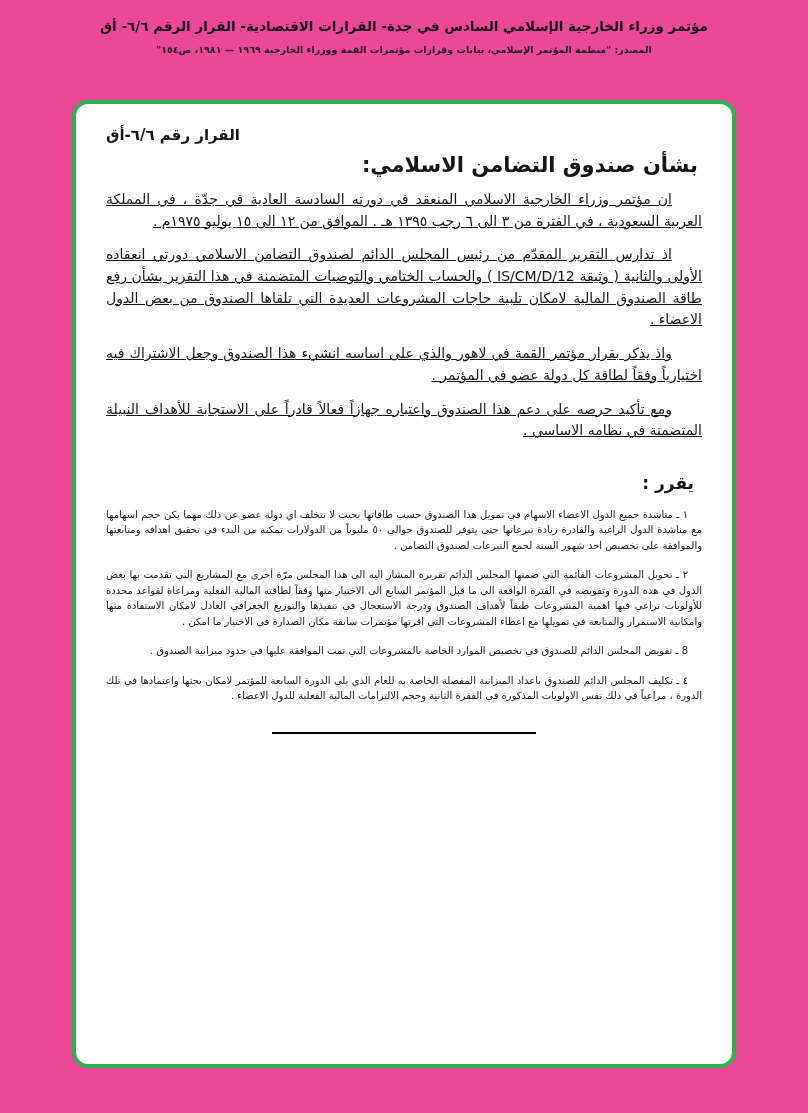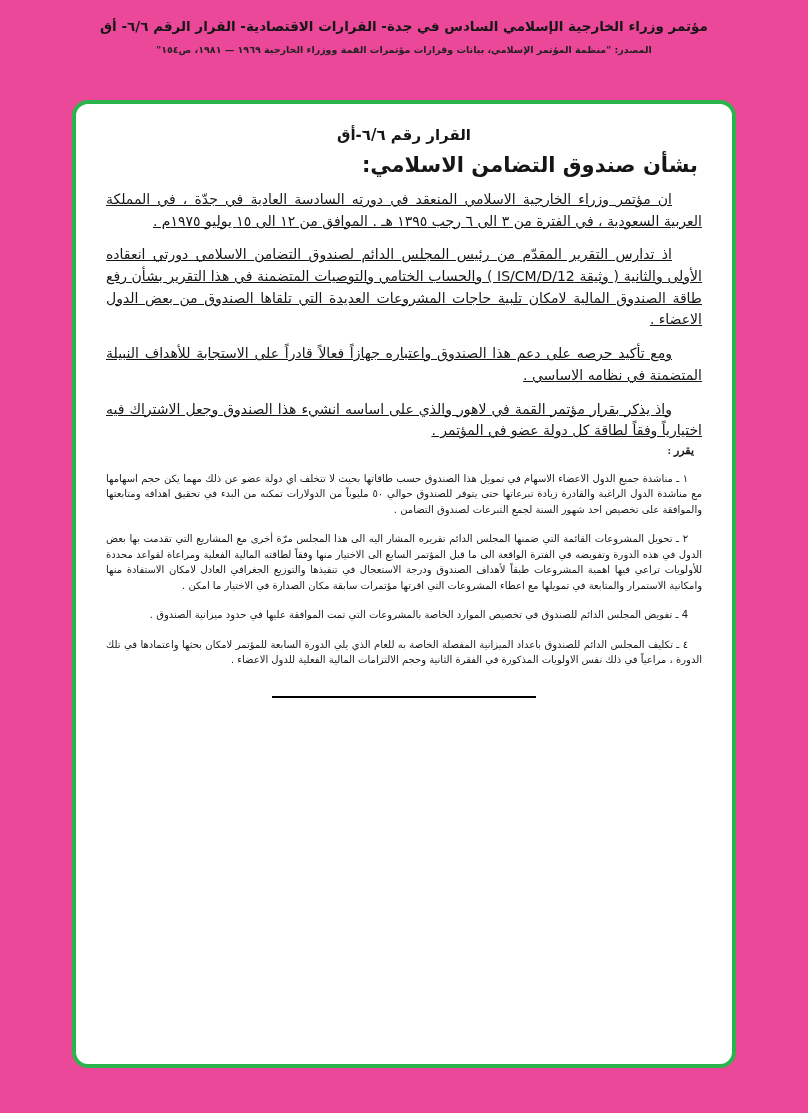--- a/index.html
+++ b/index.html
@@ -43,45 +43,44 @@
     left: 72px;
     width: 664px;
     height: 968px;
     border: 4px solid #2bb44b;
     border-radius: 16px;
     background: #ffffff;
     padding: 20px 30px 14px 30px;
     overflow: hidden;
   }
   .doc-title {
-    text-align: center;
+    text-align: left;
     font-weight: bold;
     font-size: 15px;
     margin-top: 2px;
   }
   .doc-subject {
     font-weight: bold;
     font-size: 21px;
     margin-top: 9px;
     padding-right: 4px;
   }
   .para {
     font-size: 14px;
     line-height: 1.55;
     text-align: justify;
     text-indent: 30px;
     margin: 12px 0 0 0;
     text-decoration: underline;
   }
   .decides-label {
     font-weight: bold;
-    font-size: 11px;
-    margin-top: 2px;
+    font-size: 17px;
+    margin-top: 31px;
     padding-right: 8px;
-    font-family: Liberation Serif, serif;
   }
   .decision {
     font-size: 10px;
     line-height: 1.55;
     text-align: justify;
     text-indent: 14px;
     margin: 14px 0 0 0;
   }
   .footer-divider {
     width: 264px;
@@ -104,31 +103,31 @@
   <div class="doc-frame">
 
     <div class="doc-title">القرار رقم ٦/٦-أق</div>
 
     <div class="doc-subject">بشأن صندوق التضامن الاسلامي:</div>
 
     <p class="para">ان مؤتمر وزراء الخارجية الاسلامي المنعقد في دورته السادسة العادية في جدّة ، في المملكة العربية السعودية ، في الفترة من ٣ الى ٦ رجب ١٣٩٥ هـ . الموافق من ١٢ الى ١٥ يوليو ١٩٧٥م .</p>
 
     <p class="para">اذ تدارس التقرير المقدّم من رئيس المجلس الدائم لصندوق التضامن الاسلامي دورتي انعقاده الأولى والثانية ( وثيقة IS/CM/D/12 ) والحساب الختامي والتوصيات المتضمنة في هذا التقرير بشأن رفع طاقة الصندوق المالية لامكان تلبية حاجات المشروعات العديدة التي تلقاها الصندوق من بعض الدول الاعضاء .</p>
 
+    <p class="para">واذ يذكر بقرار مؤتمر القمة في لاهور والذي على اساسه انشيء هذا الصندوق وجعل الاشتراك فيه اختيارياً وفقاً لطاقة كل دولة عضو في المؤتمر .</p>
+
     <p class="para">ومع تأكيد حرصه على دعم هذا الصندوق واعتباره جهازاً فعالاً قادراً على الاستجابة للأهداف النبيلة المتضمنة في نظامه الاساسي .</p>
-
-    <p class="para">واذ يذكر بقرار مؤتمر القمة في لاهور والذي على اساسه انشيء هذا الصندوق وجعل الاشتراك فيه اختيارياً وفقاً لطاقة كل دولة عضو في المؤتمر .</p>
 
     <div class="decides-label">يقرر :</div>
 
     <p class="decision">١ ـ مناشدة جميع الدول الاعضاء الاسهام في تمويل هذا الصندوق حسب طاقاتها بحيث لا تتخلف اي دولة عضو عن ذلك مهما يكن حجم اسهامها مع مناشدة الدول الراغبة والقادرة زيادة تبرعاتها حتى يتوفر للصندوق حوالي ٥٠ مليوناً من الدولارات تمكنه من البدء في تحقيق اهدافه ومتابعتها والموافقة على تخصيص احد شهور السنة لجمع التبرعات لصندوق التضامن .</p>
 
     <p class="decision">٢ ـ تحويل المشروعات القائمة التي ضمنها المجلس الدائم تقريره المشار اليه الى هذا المجلس مرّة أخرى مع المشاريع التي تقدمت بها بعض الدول في هذه الدورة وتفويضه في الفترة الواقعة الى ما قبل المؤتمر السابع الى الاختيار منها وفقاً لطاقته المالية الفعلية ومراعاة لقواعد محددة للأولويات تراعي فيها اهمية المشروعات طبقاً لأهداف الصندوق ودرجة الاستعجال في تنفيذها والتوزيع الجغرافي العادل لامكان الاستفادة منها وامكانية الاستمرار والمتابعة في تمويلها مع اعطاء المشروعات التي اقرتها مؤتمرات سابقة مكان الصدارة في الاختيار ما امكن .</p>
 
-    <p class="decision">4 ـ تفويض المجلس الدائم للصندوق في تخصيص الموارد الخاصة بالمشروعات التي تمت الموافقة عليها في حدود ميزانية الصندوق .</p>
+    <p class="decision">8 ـ تفويض المجلس الدائم للصندوق في تخصيص الموارد الخاصة بالمشروعات التي تمت الموافقة عليها في حدود ميزانية الصندوق .</p>
 
     <p class="decision">٤ ـ تكليف المجلس الدائم للصندوق باعداد الميزانية المفصلة الخاصة به للعام الذي يلي الدورة السابعة للمؤتمر لامكان بحثها واعتمادها في تلك الدورة ، مراعياً في ذلك نفس الاولويات المذكورة في الفقرة الثانية وحجم الالتزامات المالية الفعلية للدول الاعضاء .</p>
 
     <hr class="footer-divider">
 
   </div>
 
 </div>
 
 </body></html>

